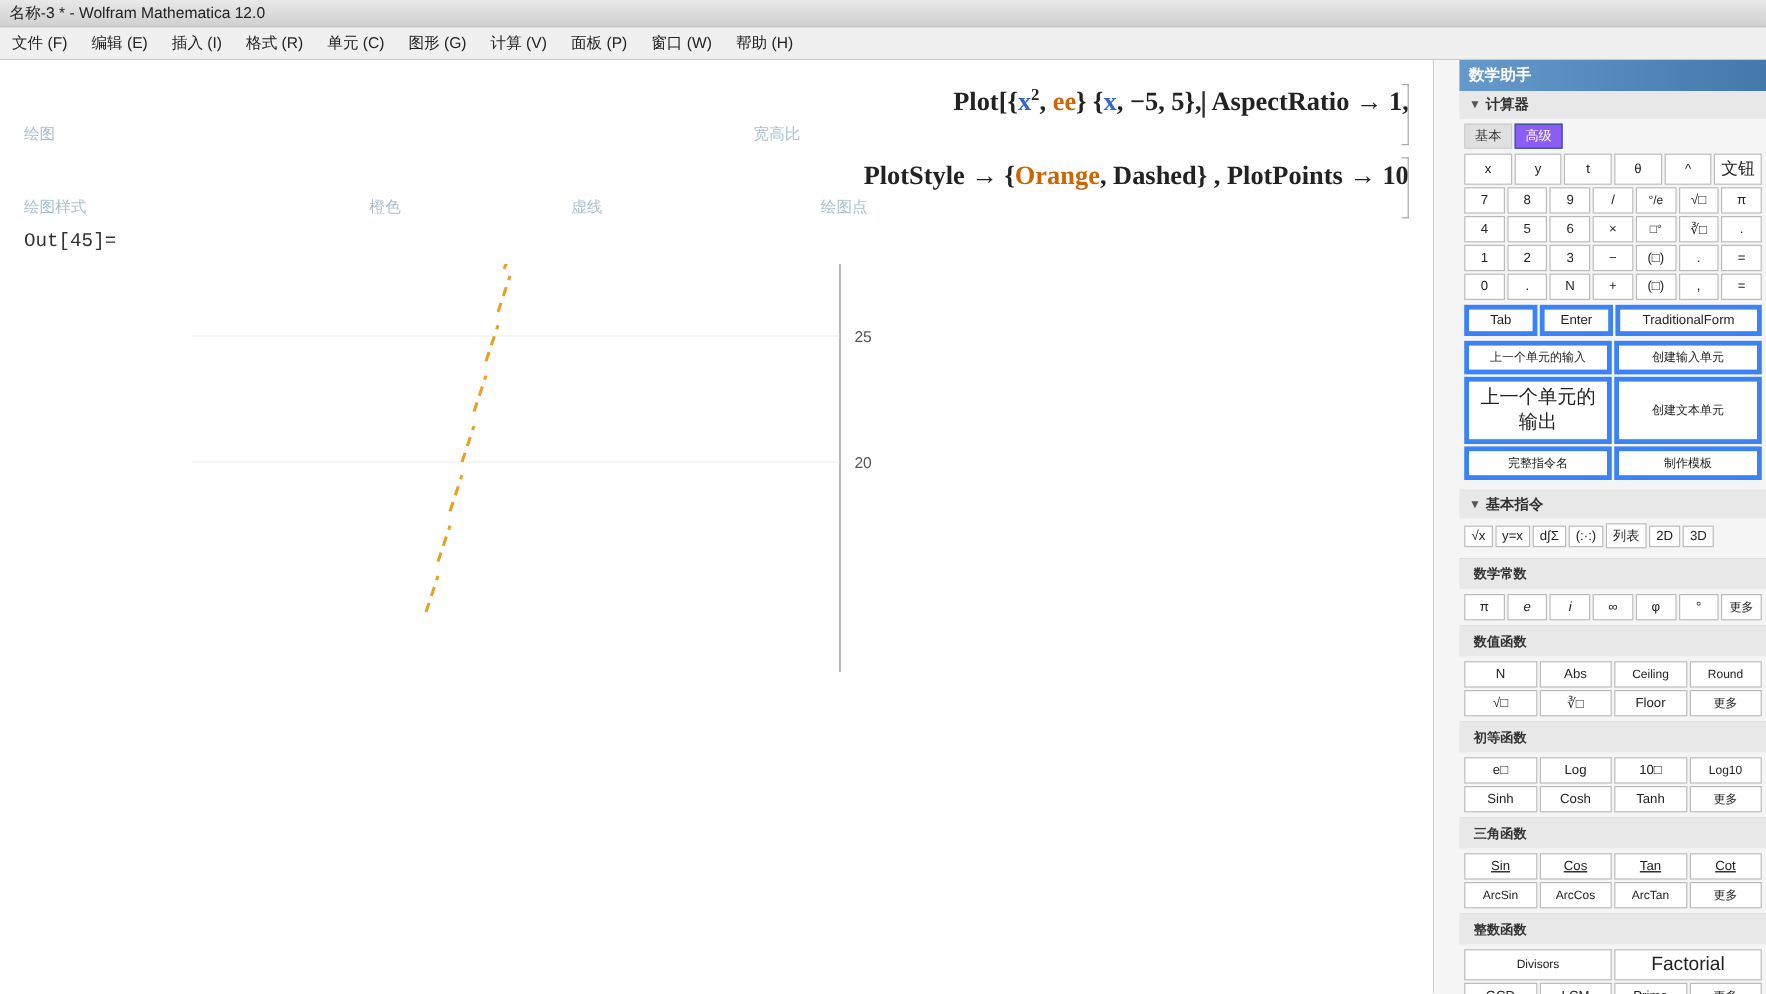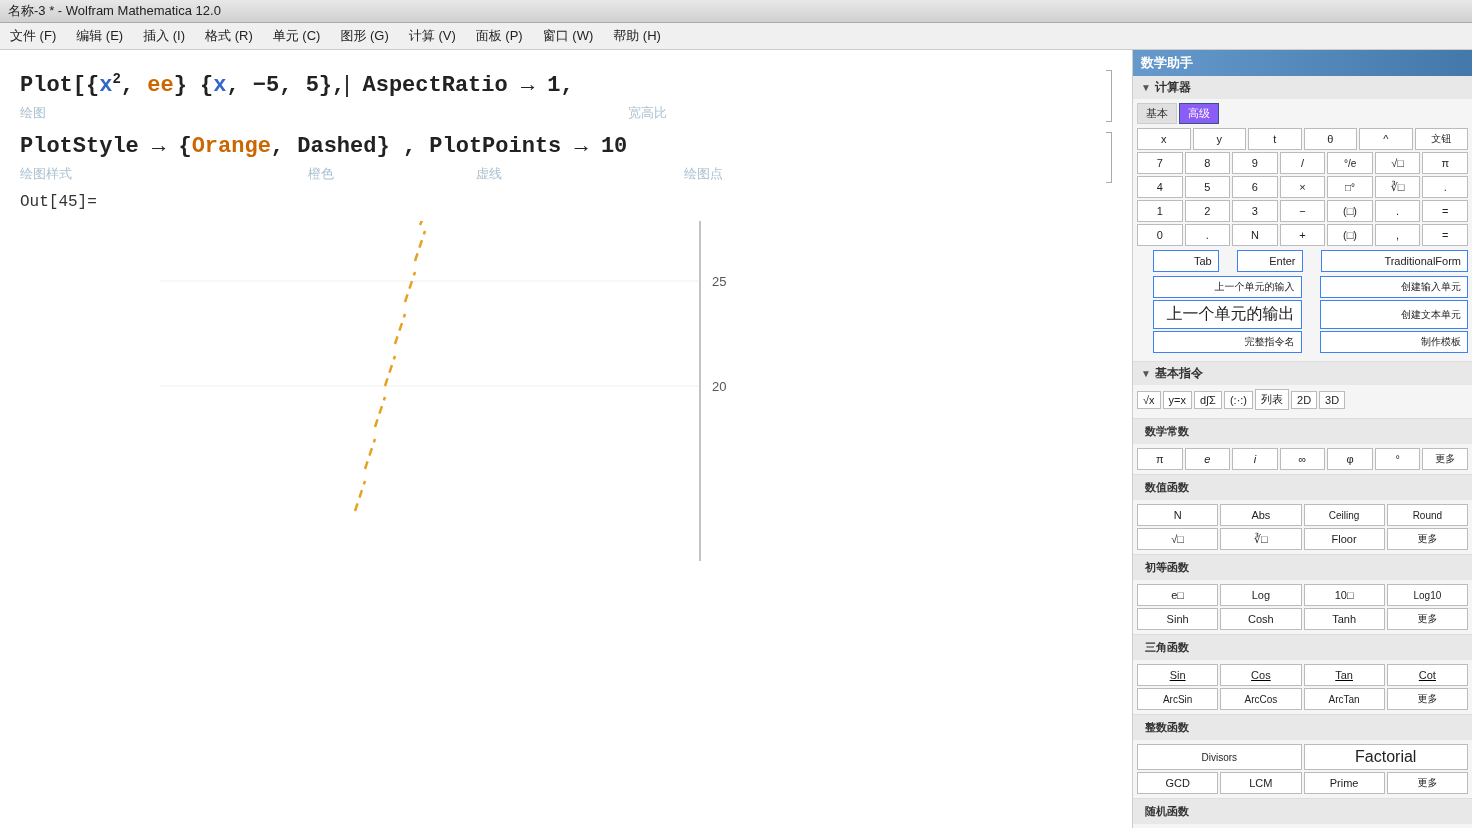--- a/index.html
+++ b/index.html
@@ -54,26 +54,27 @@
       right: 0;
       top: 0;
       bottom: 0;
       width: 6px;
       border-top: 1px solid #aaa;
       border-right: 1px solid #aaa;
       border-bottom: 1px solid #aaa;
     }
     .input-cell {
       font-size: 22px;
-      font-family: Liberation Mono, monospace;
+      font-family: Liberation Serif, serif;
       font-weight: bold;
       color: #222;
       line-height: 1.4;
       padding-left: 10px;
       position: relative;
+      text-align: right;
     }
     .hint-row {
       display: flex;
       gap: 4px;
       padding-left: 10px;
       margin-top: 2px;
     }
     .hint-text {
       color: #aac0d0;
       font-size: 13px;
@@ -103,27 +104,28 @@
       display: inline-block;
       width: 2px;
       height: 22px;
       background: #333;
       vertical-align: middle;
       margin: 0 1px;
     }
 
     
     #right-panel {
-      width: 340px;
+      width: 278px;
       background: #f5f5f5;
       border-left: 1px solid #ccc;
       display: flex;
       flex-direction: column;
       overflow-y: auto;
       font-size: 12px;
+      padding-left: 21px;
     }
     .panel-title-bar {
       background: linear-gradient(to right, #6699cc, #4477aa);
       color: white;
       padding: 4px 8px;
       font-size: 13px;
       font-weight: bold;
       flex-shrink: 0;
     }
     .panel-section {
@@ -172,26 +174,25 @@
       border: 1px solid #bbb;
       cursor: pointer;
       text-align: center;
       color: #222;
       min-height: 22px;
     }
     .calc-btn-wide {
       padding: 3px 6px;
       font-size: 11px;
       background: #fff;
-      border: 1px solid #3b82f6;
+      border: 4px solid #3b82f6;
       cursor: pointer;
-      text-align: right;
+      text-align: center;
       color: #222;
       min-height: 22px;
-      margin-left: 16px;
     }
     .section-label {
       font-size: 11px;
       color: #333;
       padding: 2px 4px;
       font-weight: bold;
     }
     .toolbar-row {
       display: flex;
       gap: 2px;
@@ -311,21 +312,21 @@
           <button class="tab-btn">基本</button>
           <button class="tab-btn active">高级</button>
         </div>
 
         <div style="display:grid;grid-template-columns:repeat(6,1fr);gap:2px;margin-bottom:2px;">
           <button class="calc-btn">x</button>
           <button class="calc-btn">y</button>
           <button class="calc-btn">t</button>
           <button class="calc-btn">θ</button>
           <button class="calc-btn">^</button>
-          <button class="calc-btn" style="font-size:10px;font-family:Liberation Mono, monospace;">文钮</button>
+          <button class="calc-btn" style="font-size:14px;font-family:Liberation Mono, monospace;">文钮</button>
         </div>
 
         <div style="display:grid;grid-template-columns:repeat(7,1fr);gap:2px;margin-bottom:2px;">
           <button class="calc-btn">7</button>
           <button class="calc-btn">8</button>
           <button class="calc-btn">9</button>
           <button class="calc-btn">/</button>
           <button class="calc-btn" style="font-size:10px;">°/e</button>
           <button class="calc-btn">√□</button>
           <button class="calc-btn">π</button>

